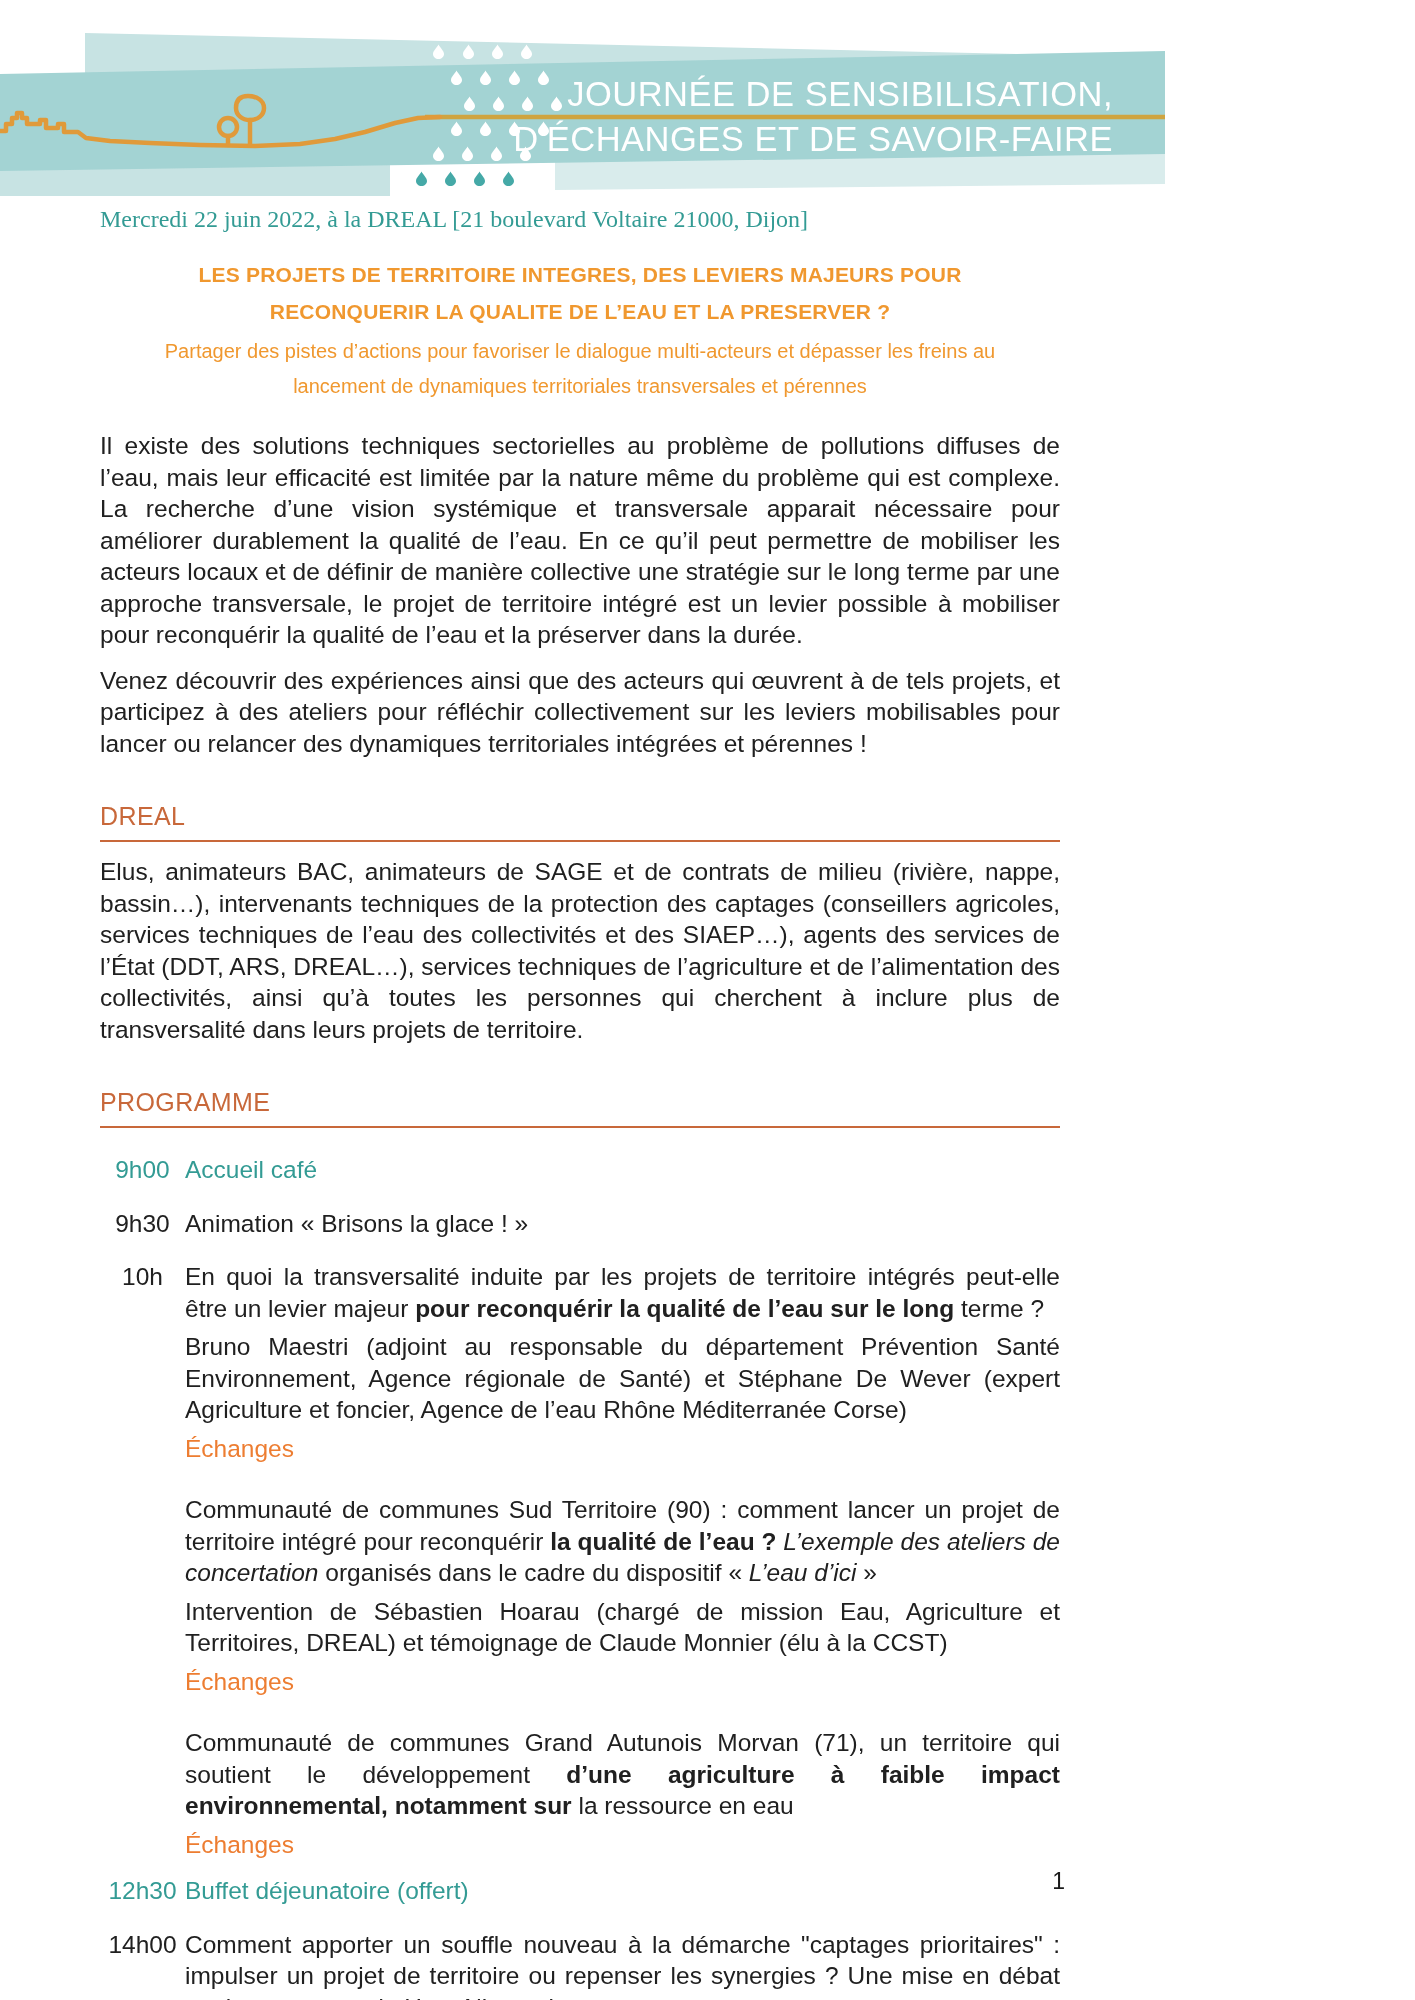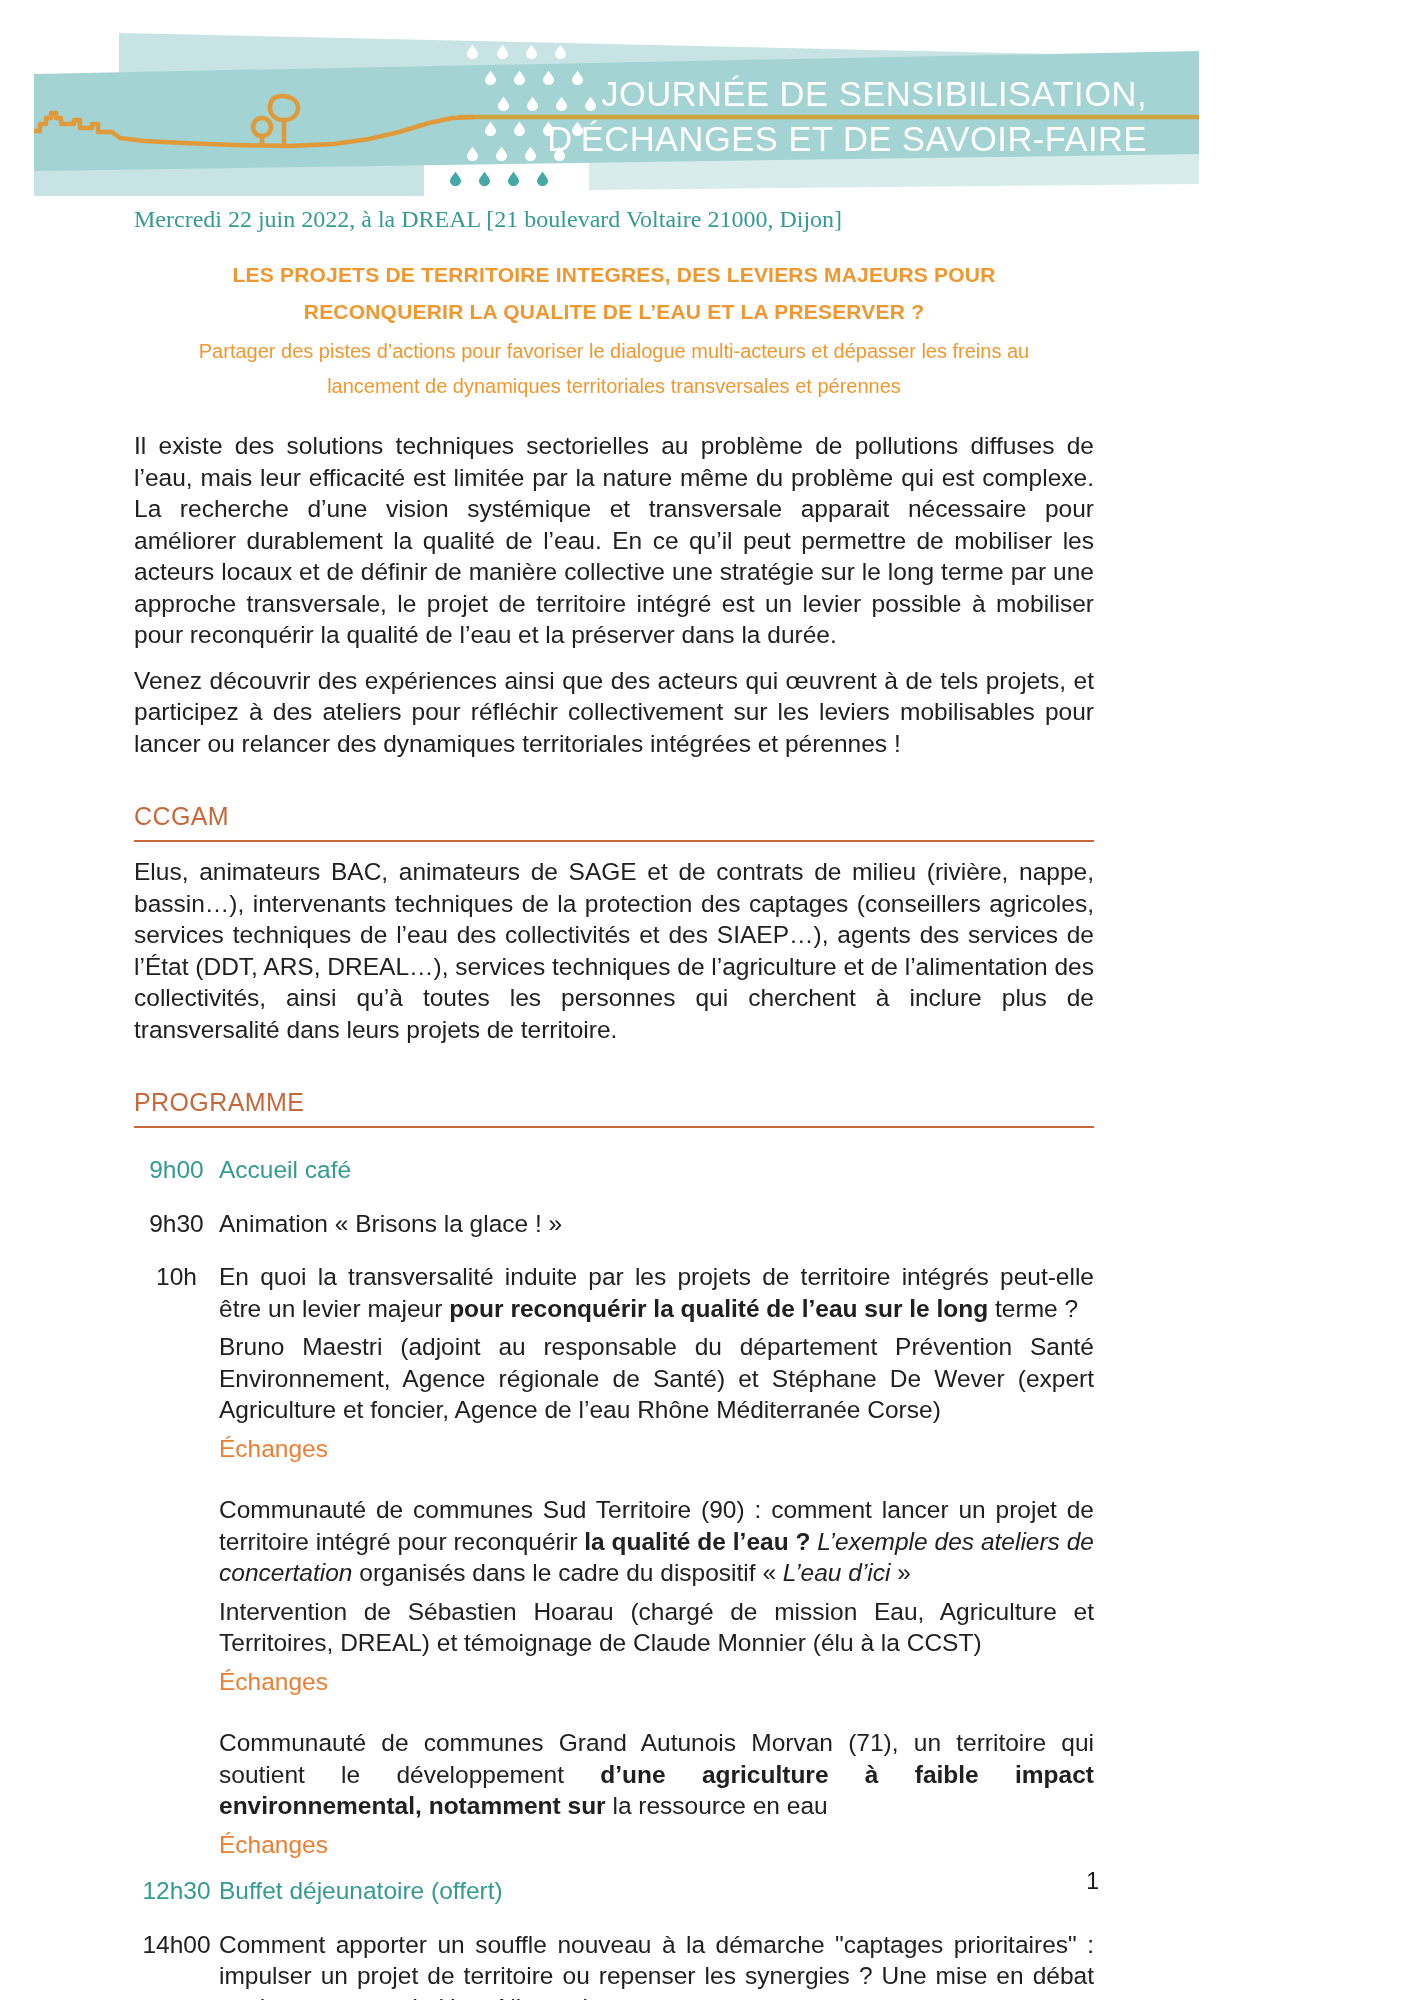--- a/index.html
+++ b/index.html
@@ -1,18 +1,18 @@
 <!DOCTYPE html>
 <html lang="fr" style="--teal-text: #339b94; --orange-title: #f0982f; --orange-heading: #c8683a; --orange-link: #ed7d31; --body-text: #202020; --band-teal: #a3d3d3; --band-teal-light: #c7e3e3; --band-teal-lighter: #d9ecec; --gold-line: #cfa440; --landscape-orange: #e09a3a; --drop-teal: #45a9a7; --banner-text: #ffffff;"><head>
 <meta charset="utf-8">
 <style>
   html,body{margin:0;padding:0;background:#ffffff;}
   .page{
     position:relative;width:1165px;height:2000px;background:#fff;overflow:hidden;
-    font-family:"Liberation Sans","DejaVu Sans",sans-serif;color:var(--body-text,#202020);margin-left:34px;
+    font-family:"Liberation Sans","DejaVu Sans",sans-serif;color:var(--body-text,#202020);
   }
   
   .banner{position:relative;height:196px;}
   .banner svg{position:absolute;inset:0;}
   .band-light{fill:var(--band-teal-light,#c7e3e3);}
   .band-lighter{fill:var(--band-teal-lighter,#d9ecec);}
   .band-main{fill:var(--band-teal,#a3d3d3);}
   .gold{stroke:var(--gold-line,#cfa440);stroke-width:4.5;fill:none;}
   .landscape{stroke:var(--landscape-orange,#e09a3a);stroke-width:4.5;fill:none;stroke-linejoin:round;stroke-linecap:round;}
   .drop-white{fill:#ffffff;}
@@ -124,21 +124,21 @@
       <div>RECONQUERIR LA QUALITE DE L’EAU ET LA PRESERVER ?</div>
     </div>
     <div class="doc-subtitle">
       <div>Partager des pistes d’actions pour favoriser le dialogue multi-acteurs et dépasser les freins au</div>
       <div>lancement de dynamiques territoriales transversales et pérennes</div>
     </div>
 
     <p class="body-par intro-first">Il existe des solutions techniques sectorielles au problème de pollutions diffuses de l’eau, mais leur efficacité est limitée par la nature même du problème qui est complexe. La recherche d’une vision systémique et transversale apparait nécessaire pour améliorer durablement la qualité de l’eau. En ce qu’il peut permettre de mobiliser les acteurs locaux et de définir de manière collective une stratégie sur le long terme par une approche transversale, le projet de territoire intégré est un levier possible à mobiliser pour reconquérir la qualité de l’eau et la préserver dans la durée.</p>
     <p class="body-par">Venez découvrir des expériences ainsi que des acteurs qui œuvrent à de tels projets, et participez à des ateliers pour réfléchir collectivement sur les leviers mobilisables pour lancer ou relancer des dynamiques territoriales intégrées et pérennes !</p>
 
-    <h2 class="section-heading">CCGAM</h2>
+    <h2 class="section-heading">DREAL</h2>
     <p class="body-par">Elus, animateurs BAC, animateurs de SAGE et de contrats de milieu (rivière, nappe, bassin…), intervenants techniques de la protection des captages (conseillers agricoles, services techniques de l’eau des collectivités et des SIAEP…), agents des services de l’État (DDT, ARS, DREAL…), services techniques de l’agriculture et de l’alimentation des collectivités, ainsi qu’à toutes les personnes qui cherchent à inclure plus de transversalité dans leurs projets de territoire.</p>
 
     <h2 class="section-heading">PROGRAMME</h2>
     <div id="programme-items">
         <div class="prog-row">
           <div class="prog-time teal">9h00</div>
           <div class="prog-body">
             <p class="prog-par teal"><span>Accueil café</span></p>
           </div>
         </div>

